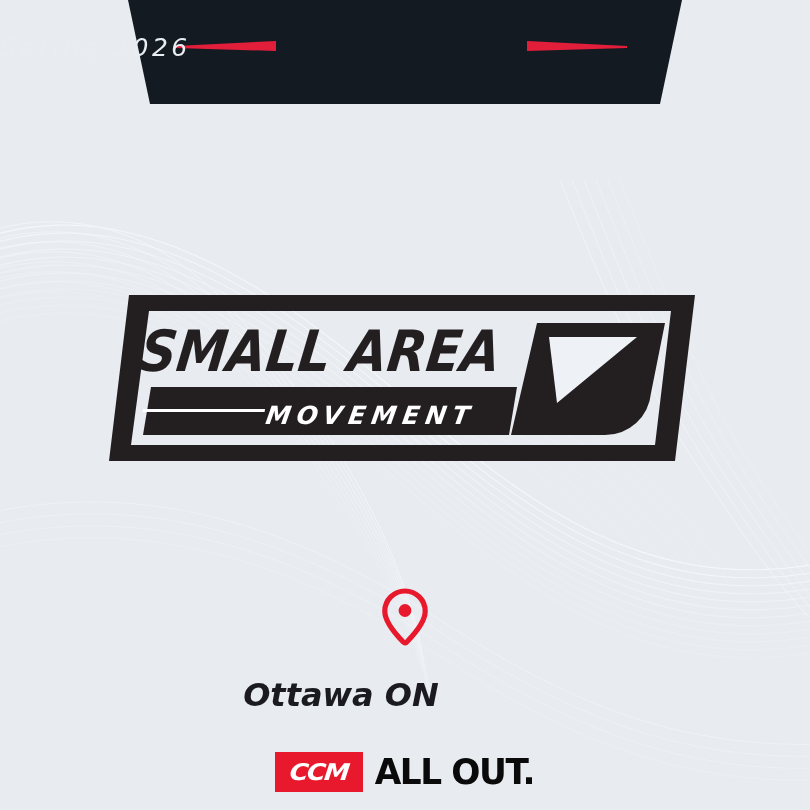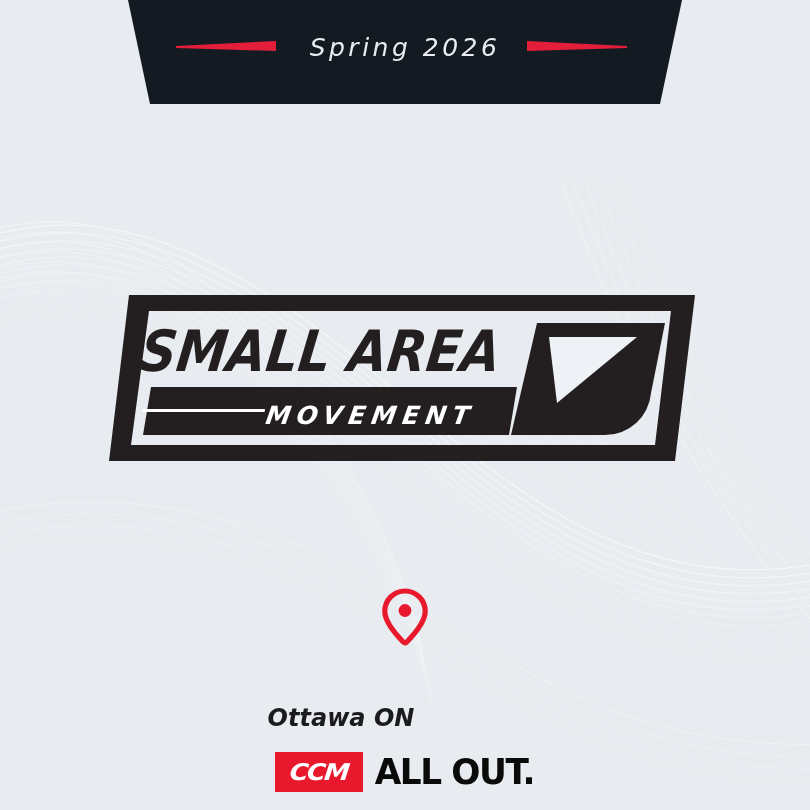--- a/index.html
+++ b/index.html
@@ -36,21 +36,21 @@
     position: absolute;
     left: 0; top: 0;
     width: 810px;
     height: 108px;
   }
   .header-label {
     position: absolute;
     left: 0;
     top: 33px;
     width: 810px;
-    text-align: center;
+    text-align: left;
     font-family: "DejaVu Sans", sans-serif;
     font-style: italic;
     font-size: 25px;
     font-weight: 400;
     letter-spacing: 3.5px;
     color: #e9edf2;
     line-height: 30px;
   }
 
   
@@ -80,24 +80,23 @@
   }
   #location-label {
     position: absolute;
     left: 0;
     top: 676px;
     width: 682px;
     text-align: center;
     font-family: "DejaVu Sans", sans-serif;
     font-weight: bold;
     font-style: italic;
-    font-size: 24px;
+    font-size: 32px;
     color: #1b1b1f;
     letter-spacing: 0px;
-    margin-top: 28px;
   }
 
   
   #footer-lockup {
     position: absolute;
     left: 0;
     top: 748px;
     width: 810px;
     height: 48px;
     display: flex;

